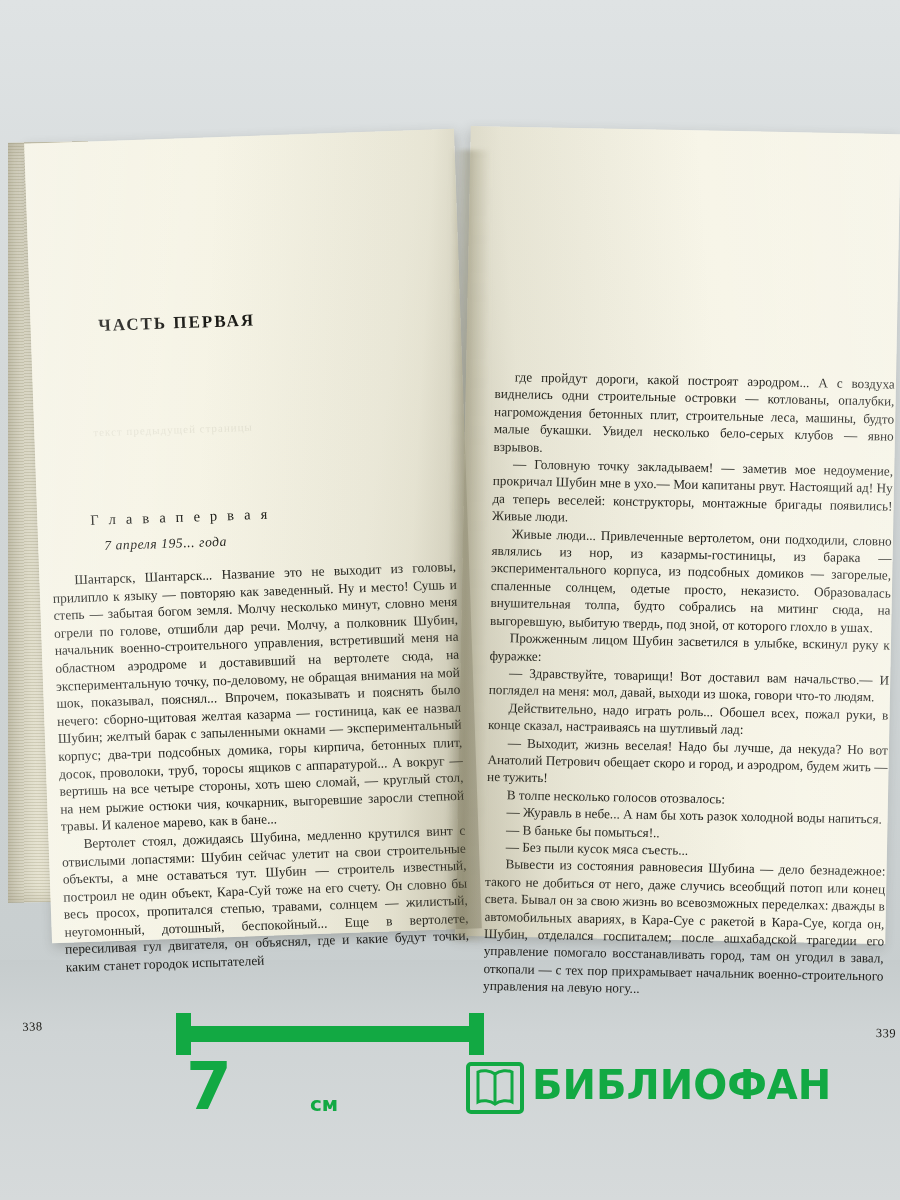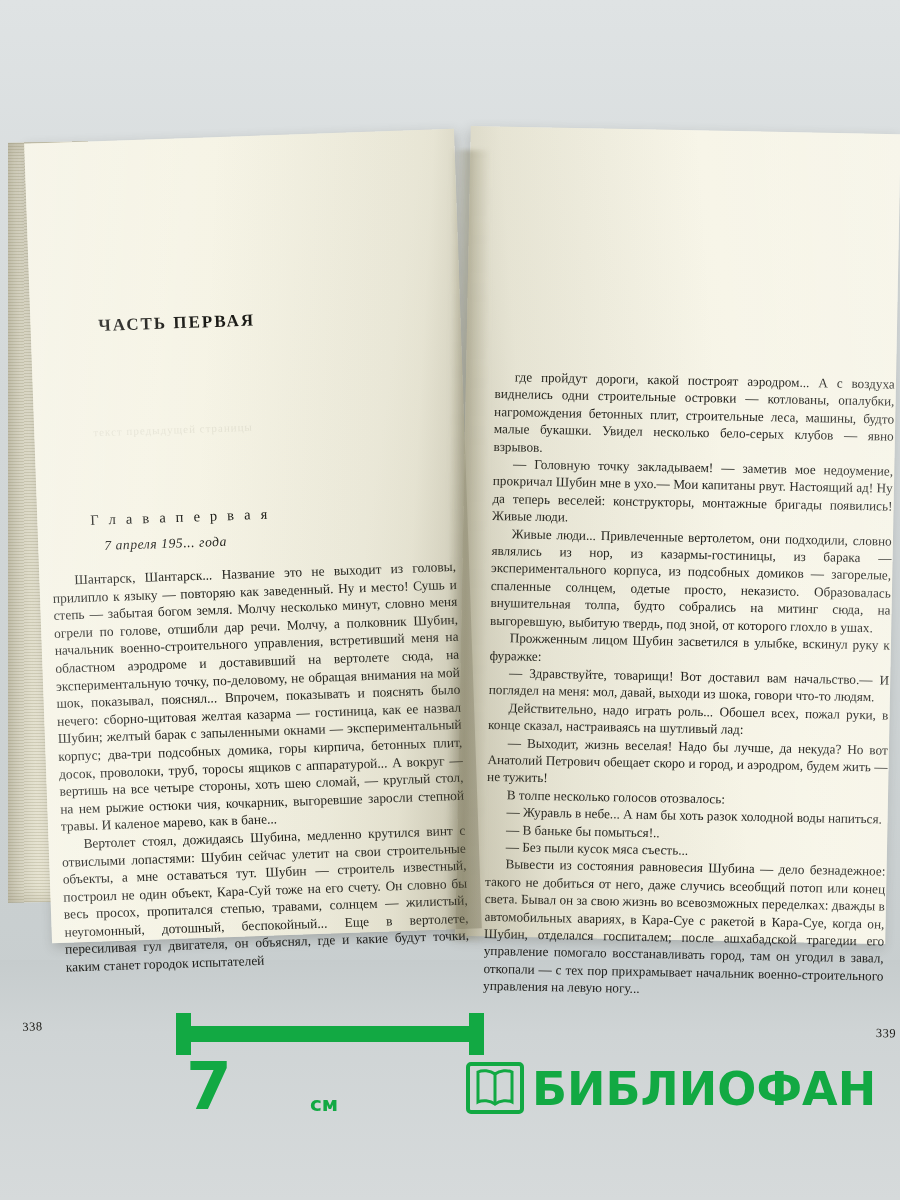--- a/index.html
+++ b/index.html
@@ -98,21 +98,21 @@
   .scalebar:after{content:"";position:absolute;right:0;top:-13px;width:15px;height:42px;background:#12a943;}
   .scale-num{position:absolute;left:186px;top:1054px;font-family:"DejaVu Sans", sans-serif;
     font-weight:bold;font-size:66px;color:#12a943;letter-spacing:-1px;line-height:66px;}
   .scale-unit{position:absolute;left:310px;top:1092px;font-family:"DejaVu Sans", sans-serif;
     font-weight:bold;font-size:20px;color:#12a943;}
 
   
   .logo{position:absolute;left:466px;top:1058px;width:340px;height:62px;}
   .logo-mark{position:absolute;left:0;top:4px;width:58px;height:52px;}
   .logo-text{position:absolute;left:66px;top:4px;font-family:"DejaVu Sans", sans-serif;
-    font-weight:bold;font-size:46px;color:#12a943;letter-spacing:0px;}
+    font-weight:bold;font-size:40px;color:#12a943;letter-spacing:0px;}
 </style>
 </head>
 <body>
 
 <div id="scene">
   <div class="surface-top"></div>
   <div class="surface-bottom"></div>
 
   <div class="book">
     <div class="page-block-left"></div>

